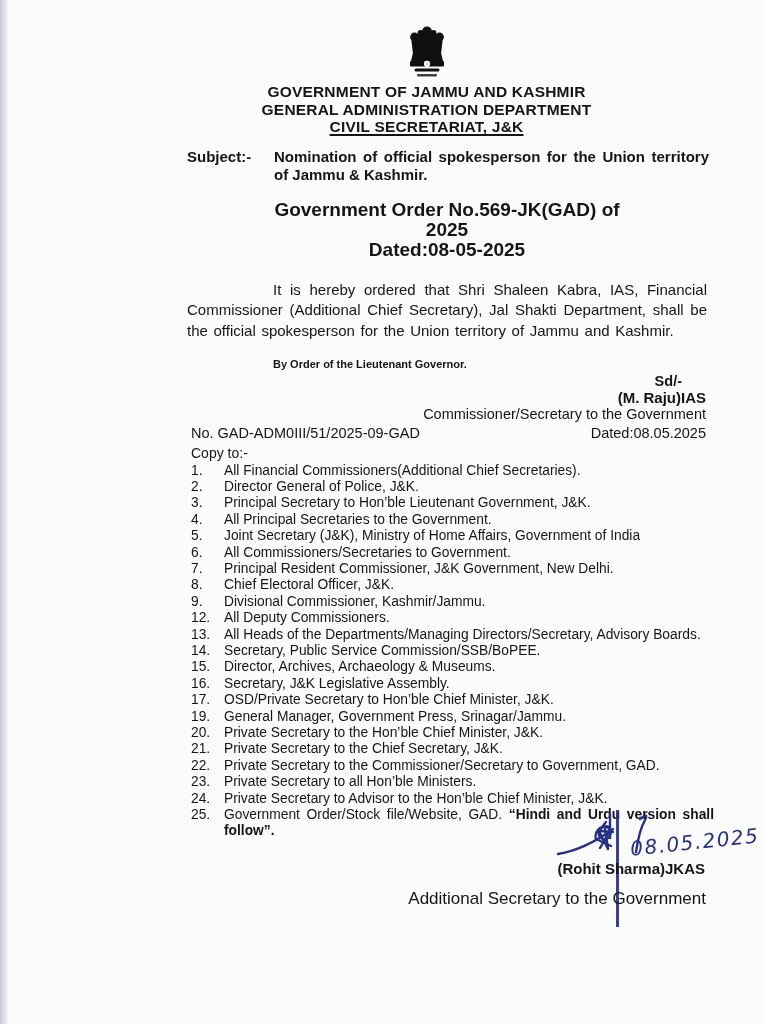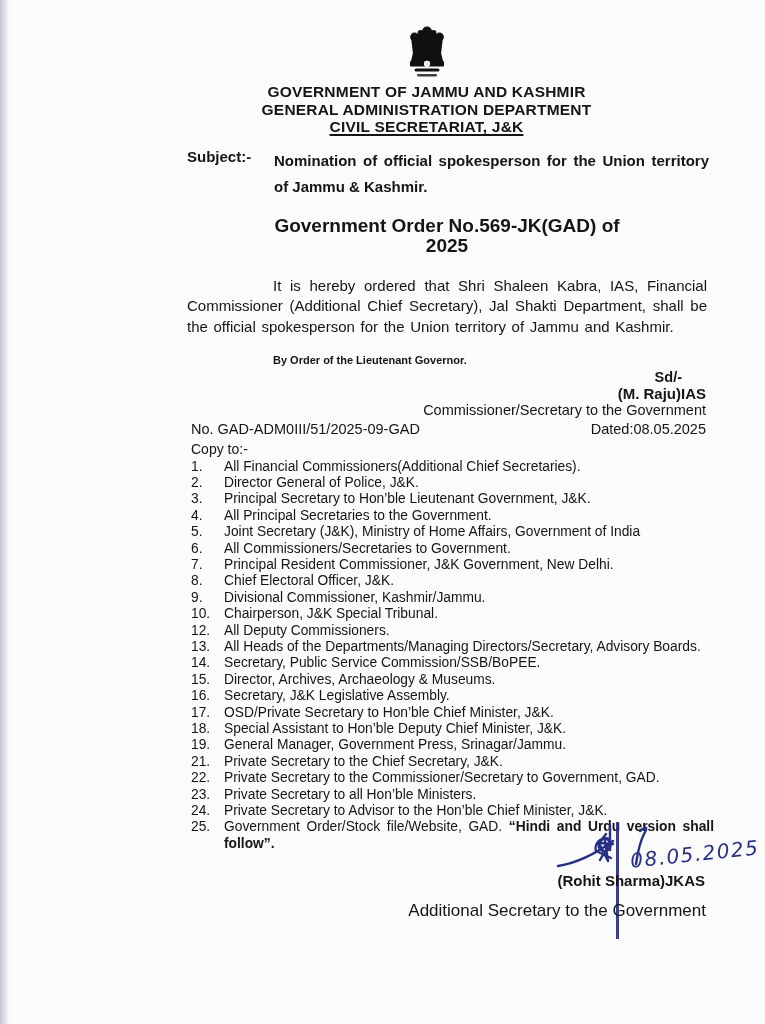--- a/index.html
+++ b/index.html
@@ -13,21 +13,21 @@
     background:linear-gradient(90deg,#c7c7d0,#e9e9ef 70%,#fbfbfc);
   }
   
   .doc-header { margin-top:24px; text-align:center; }
   .emblem { display:block; margin:0 auto 3px auto; }
   .hline { font-weight:700; font-size:15.5px; line-height:17.5px; letter-spacing:.2px; }
   .hline.u { text-decoration:underline; text-decoration-thickness:2px; text-underline-offset:2px; }
   
   .subject-row { display:flex; margin:12px 100px 0 143px; }
   .subject-label { font-weight:700; font-size:15px; width:87px; flex:none; }
-  .subject-text { font-weight:700; font-size:15px; line-height:26px; text-align:justify; }
+  .subject-text { font-weight:700; font-size:15px; line-height:18px; text-align:justify; }
   
   .order-block { margin:16px 0 0 228px; width:350px; text-align:center;
                  font-weight:700; font-size:19px; line-height:20px; }
   
   .body-par { margin:20px 102px 0 143px; font-size:15px; line-height:20.5px;
               text-align:justify; text-indent:86px; word-spacing:1.5px; }
   .by-order { margin:17px 0 0 229px; font-weight:700; font-size:11px; }
   
   .sign-right { margin:3px 103px 0 0; text-align:right; font-size:14.5px; line-height:16.5px; }
   .sign-right .sd { display:inline-block; padding-right:24px; font-weight:700; }
@@ -87,20 +87,21 @@
     <div class="hline u">CIVIL SECRETARIAT, J&amp;K</div>
   </header>
 
   <div class="subject-row">
     <span class="subject-label">Subject:-</span>
     <span class="subject-text">Nomination of official spokesperson for the Union territory of Jammu &amp; Kashmir.</span>
   </div>
 
   <div class="order-block">
     <div>Government Order No.569-JK(GAD) of 2025</div>
+    <div>Dated:08-05-2025</div>
   </div>
 
   <p class="body-par">It is hereby ordered that Shri Shaleen Kabra, IAS, Financial Commissioner (Additional Chief Secretary), Jal Shakti Department, shall be the official spokesperson for the Union territory of Jammu and Kashmir.</p>
 
   <div class="by-order">By Order of the Lieutenant Governor.</div>
 
   <div class="sign-right">
     <div><span class="sd">Sd/-</span></div>
     <div class="name">(M. Raju)IAS</div>
     <div>Commissioner/Secretary to the Government</div>
@@ -144,24 +145,20 @@
       </div>
       <div class="copy-row">
         <span class="num">8.</span>
         <span class="txt">Chief Electoral Officer, J&amp;K.</span>
       </div>
       <div class="copy-row">
         <span class="num">9.</span>
         <span class="txt">Divisional Commissioner, Kashmir/Jammu.</span>
       </div>
       <div class="copy-row">
-        <span class="num">10.</span>
-        <span class="txt">Chairperson, J&amp;K Special Tribunal.</span>
-      </div>
-      <div class="copy-row">
         <span class="num">12.</span>
         <span class="txt">All Deputy Commissioners.</span>
       </div>
       <div class="copy-row">
         <span class="num">13.</span>
         <span class="txt">All Heads of the Departments/Managing Directors/Secretary, Advisory Boards.</span>
       </div>
       <div class="copy-row">
         <span class="num">14.</span>
         <span class="txt">Secretary, Public Service Commission/SSB/BoPEE.</span>
@@ -172,26 +169,26 @@
       </div>
       <div class="copy-row">
         <span class="num">16.</span>
         <span class="txt">Secretary, J&amp;K Legislative Assembly.</span>
       </div>
       <div class="copy-row">
         <span class="num">17.</span>
         <span class="txt">OSD/Private Secretary to Hon’ble Chief Minister, J&amp;K.</span>
       </div>
       <div class="copy-row">
-        <span class="num">18.</span>
-        <span class="txt">Special Assistant to Hon’ble Deputy Chief Minister, J&amp;K.</span>
-      </div>
-      <div class="copy-row">
         <span class="num">19.</span>
         <span class="txt">General Manager, Government Press, Srinagar/Jammu.</span>
+      </div>
+      <div class="copy-row">
+        <span class="num">20.</span>
+        <span class="txt">Private Secretary to the Hon’ble Chief Minister, J&amp;K.</span>
       </div>
       <div class="copy-row">
         <span class="num">21.</span>
         <span class="txt">Private Secretary to the Chief Secretary, J&amp;K.</span>
       </div>
       <div class="copy-row">
         <span class="num">22.</span>
         <span class="txt">Private Secretary to the Commissioner/Secretary to Government, GAD.</span>
       </div>
       <div class="copy-row">

